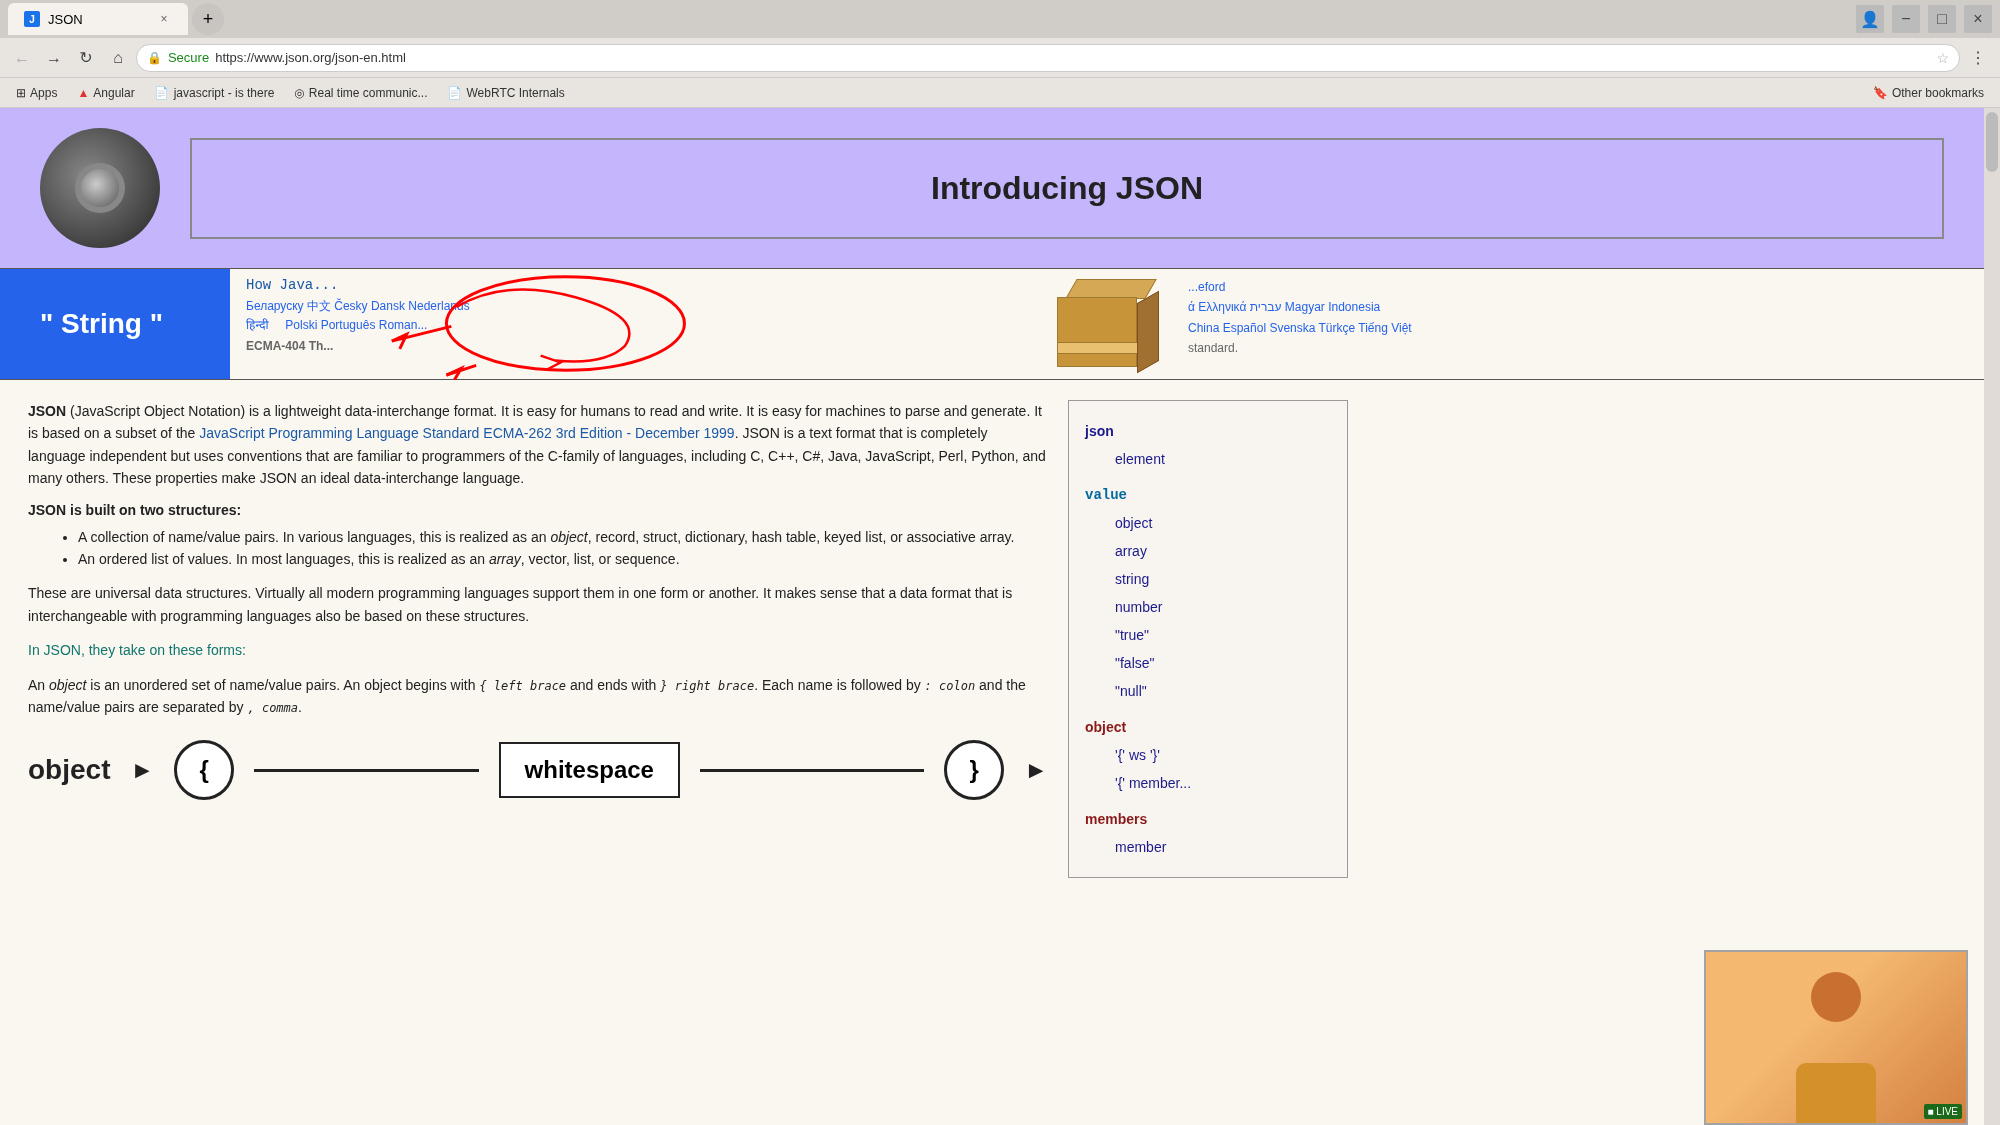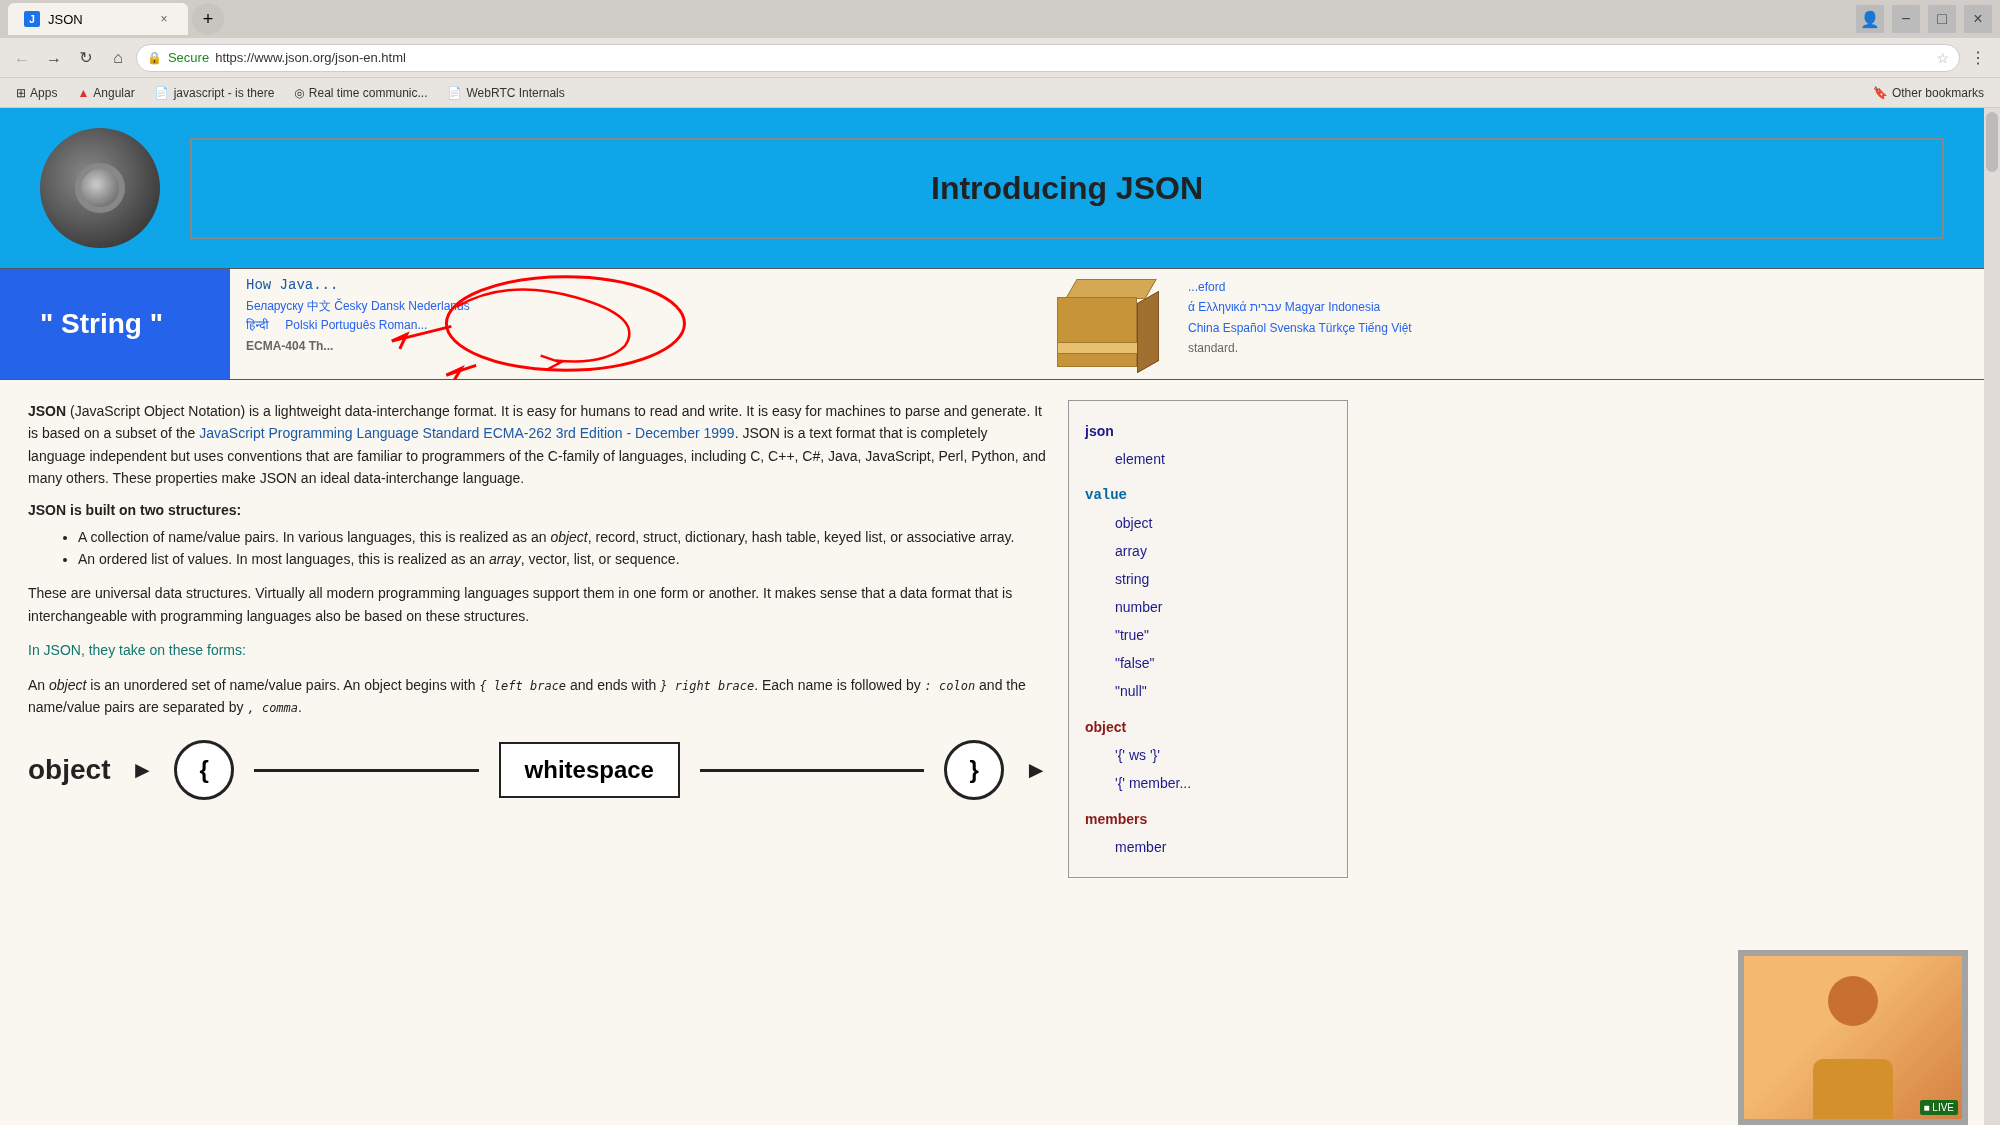--- a/index.html
+++ b/index.html
@@ -199,21 +199,21 @@
       background: #bbb;
       border-radius: 6px;
       margin: 4px 0;
     }
 
     
     .site-header {
       display: flex;
       align-items: center;
       padding: 20px 40px;
-      background: #0ea5e9;
+      background: #c4b5fd;
       gap: 30px;
     }
     .site-logo {
       width: 120px;
       height: 120px;
       border-radius: 50%;
       background: radial-gradient(circle at 40% 40%, #888, #222);
       display: flex;
       align-items: center;
       justify-content: center;
@@ -492,24 +492,24 @@
     .sidebar-item-object2 { color: #8a1a1a; font-weight: bold; margin-top: 4px; }
     .sidebar-item-obj-sub { color: #1a1a8a; margin-left: 30px; }
     .sidebar-item-members { color: #8a1a1a; font-weight: bold; margin-top: 4px; }
     .sidebar-item-member { color: #1a1a8a; margin-left: 30px; }
 
     
     .video-overlay {
       position: absolute;
       bottom: 0;
       right: 16px;
-      width: 230px;
+      width: 264px;
       height: 175px;
       background: #222;
-      border: 6px solid #a3a3a3;
+      border: 2px solid #a3a3a3;
       overflow: hidden;
       margin-left: 16px;
     }
     .video-person {
       width: 100%;
       height: 100%;
       background: linear-gradient(135deg, #f4b870 40%, #d48040 100%);
       display: flex;
       align-items: center;
       justify-content: center;

